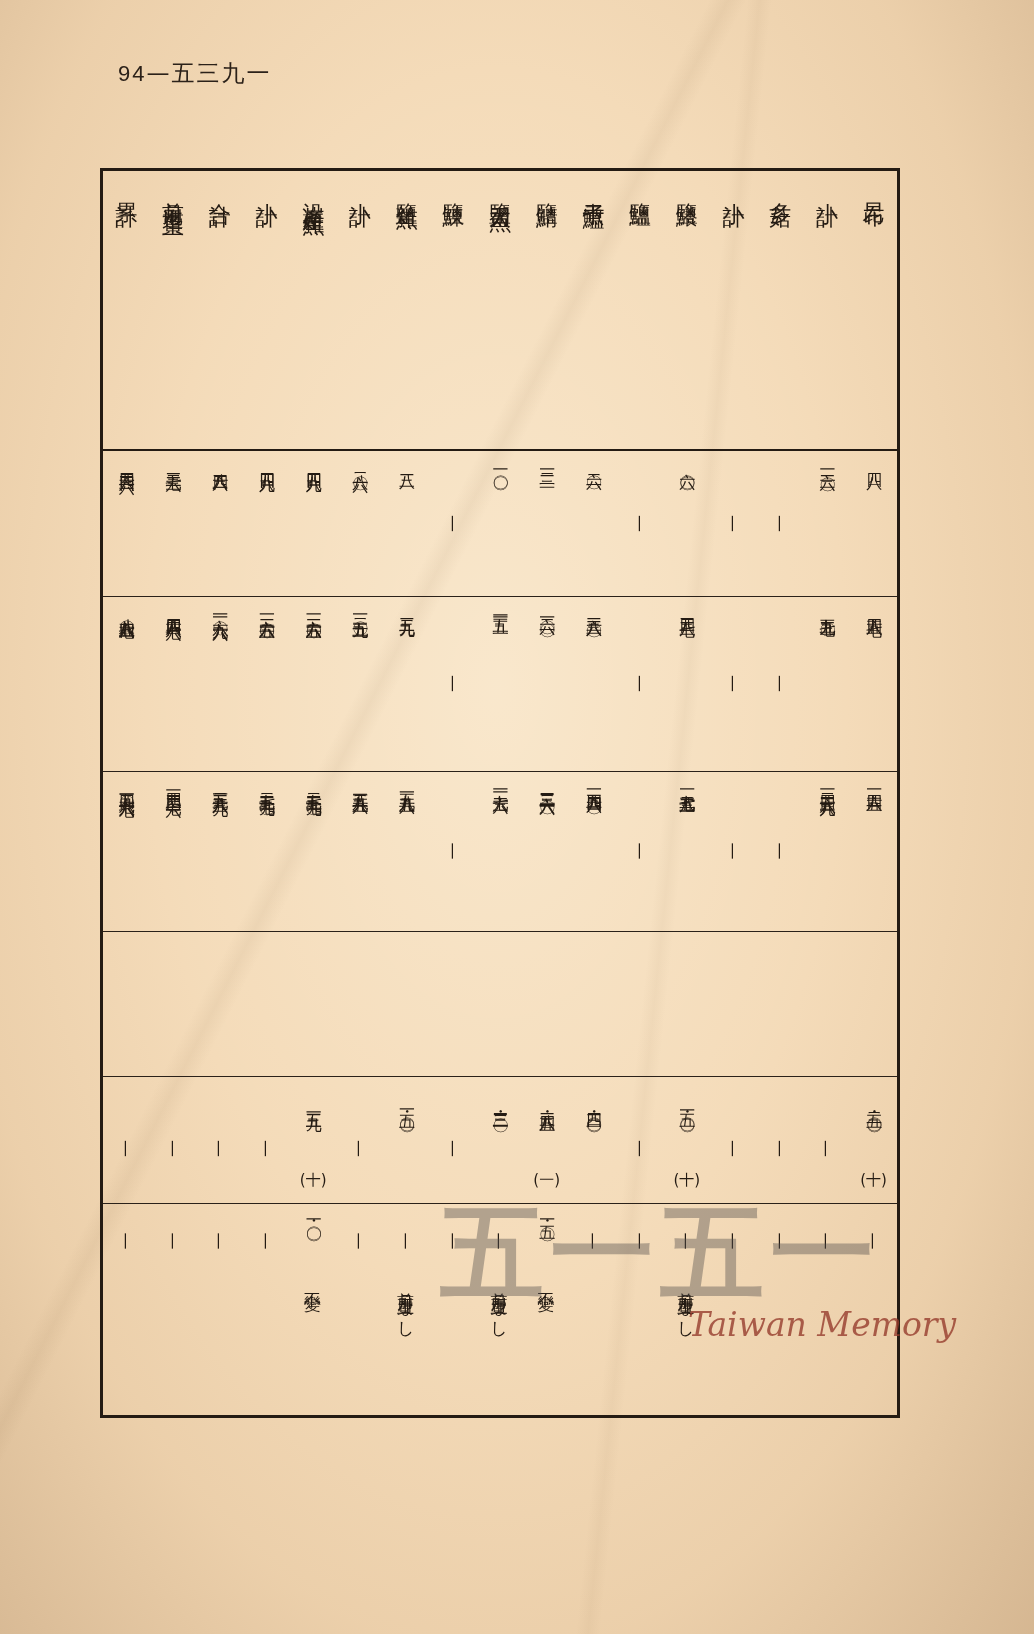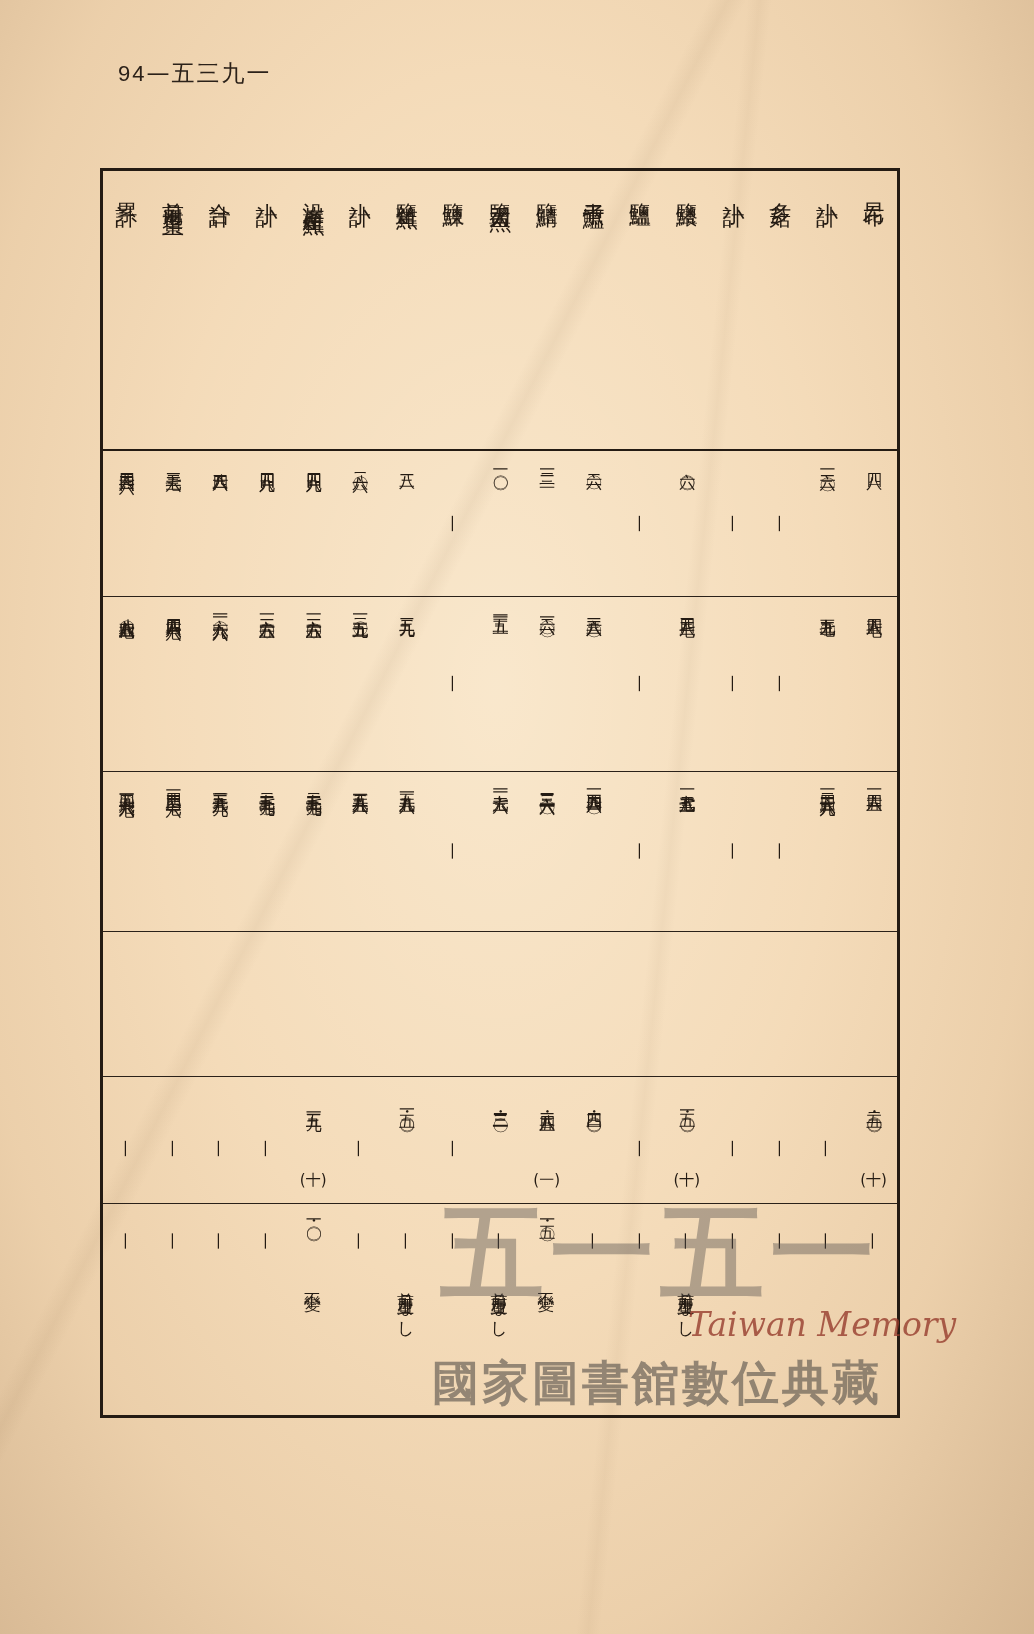--- a/index.html
+++ b/index.html
@@ -481,15 +481,14 @@
             <span class="vtext">五〇四六七一六六七</span>
           </div>
           <div class="dash" style="top: 930px; height: 95px; line-height: 95px;"><span>—</span></div>
           <div class="dash" style="top: 1040px; height: 60px; line-height: 60px;"><span>—</span></div>
         </div>
       </div>
   </div>
 
   <div class="watermark wm-cn">五一五一</div>
   <div class="watermark wm-en">Taiwan Memory</div>
-  <div class="watermark wm-lib">國家圖書館數位典藏</div>
 
 </div>
 
 </body></html>

